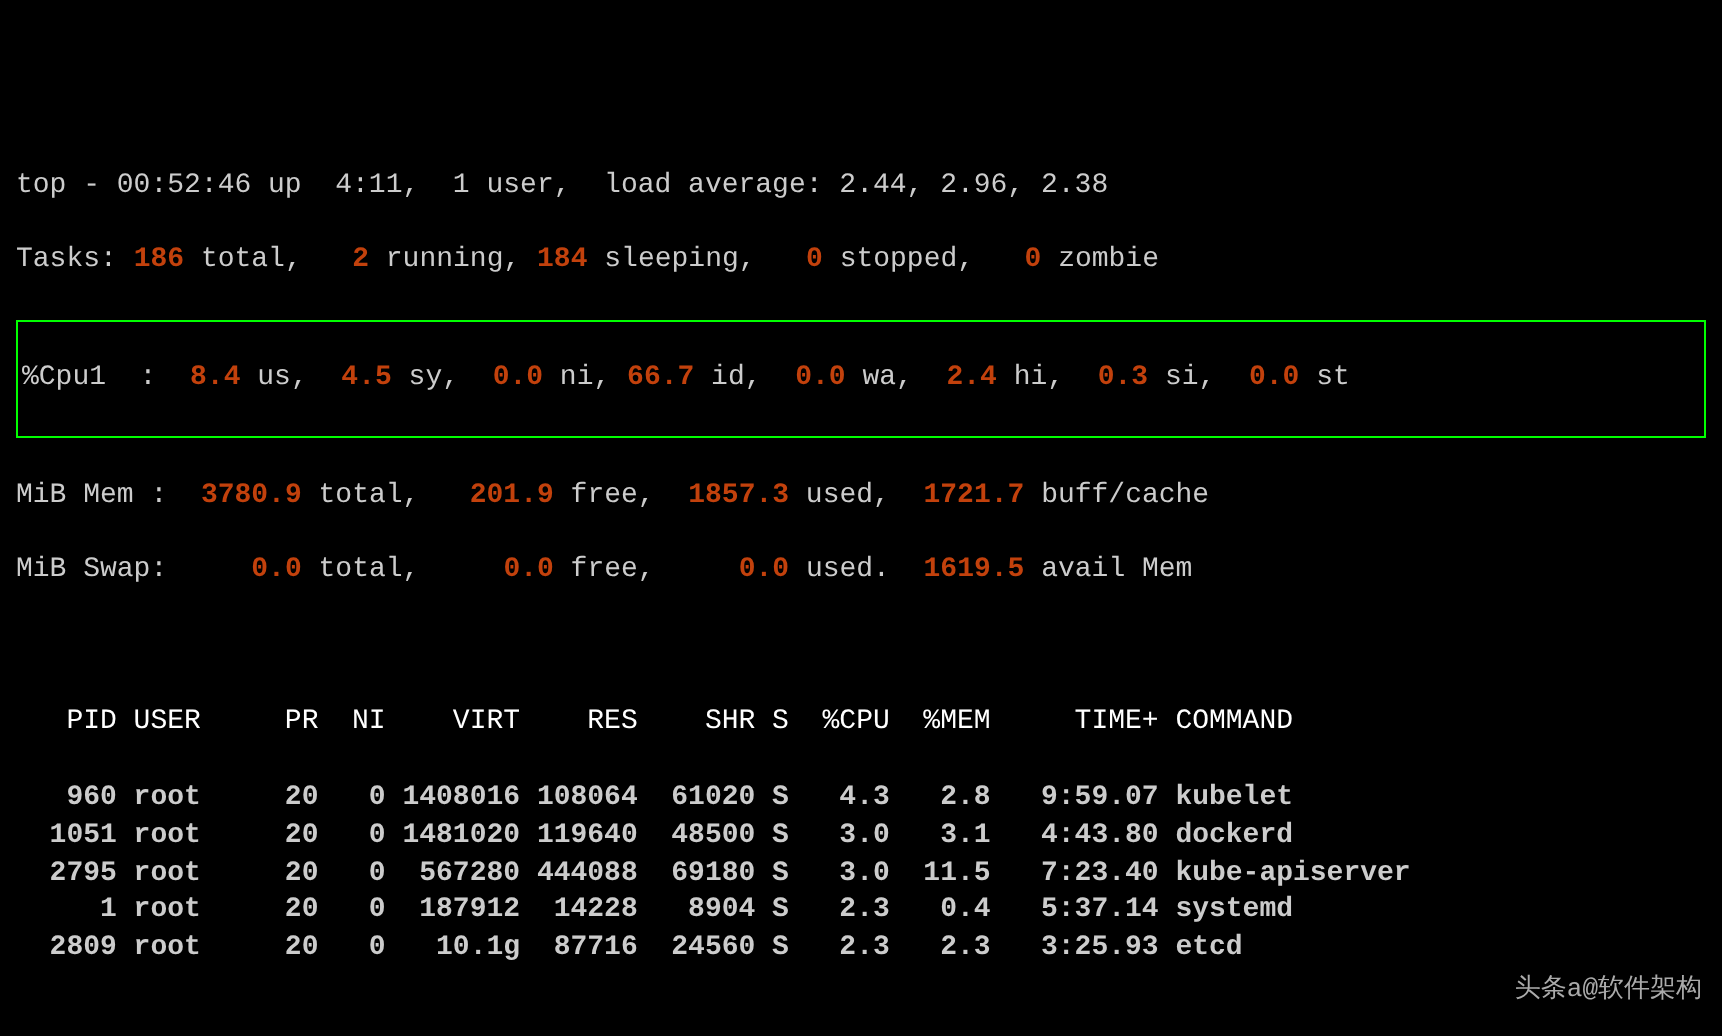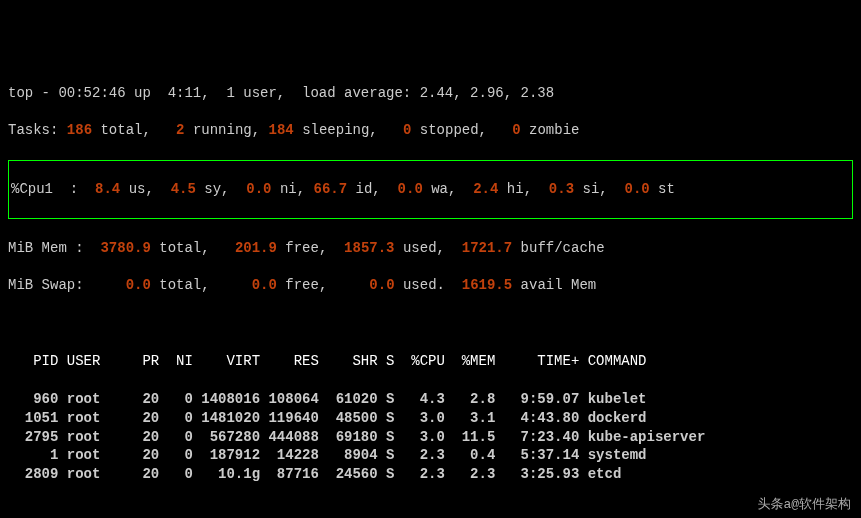--- a/index.html
+++ b/index.html
@@ -24,21 +24,21 @@
       margin: 1px 0;
     }
     .table-header {
       background: #000;
       font-weight: normal;
       color: #fff;
     }
     .row { white-space: pre; font-weight: bold; }
     .watermark {
       position: absolute;
-      bottom: 4px;
+      bottom: 14px;
       right: 8px;
       color: #aaa;
       font-size: 13px;
       background: rgba(0,0,0,0.3);
       padding: 0 2px;
       margin-top: 24px;
     }
   </style>
 </head>
 <body>

